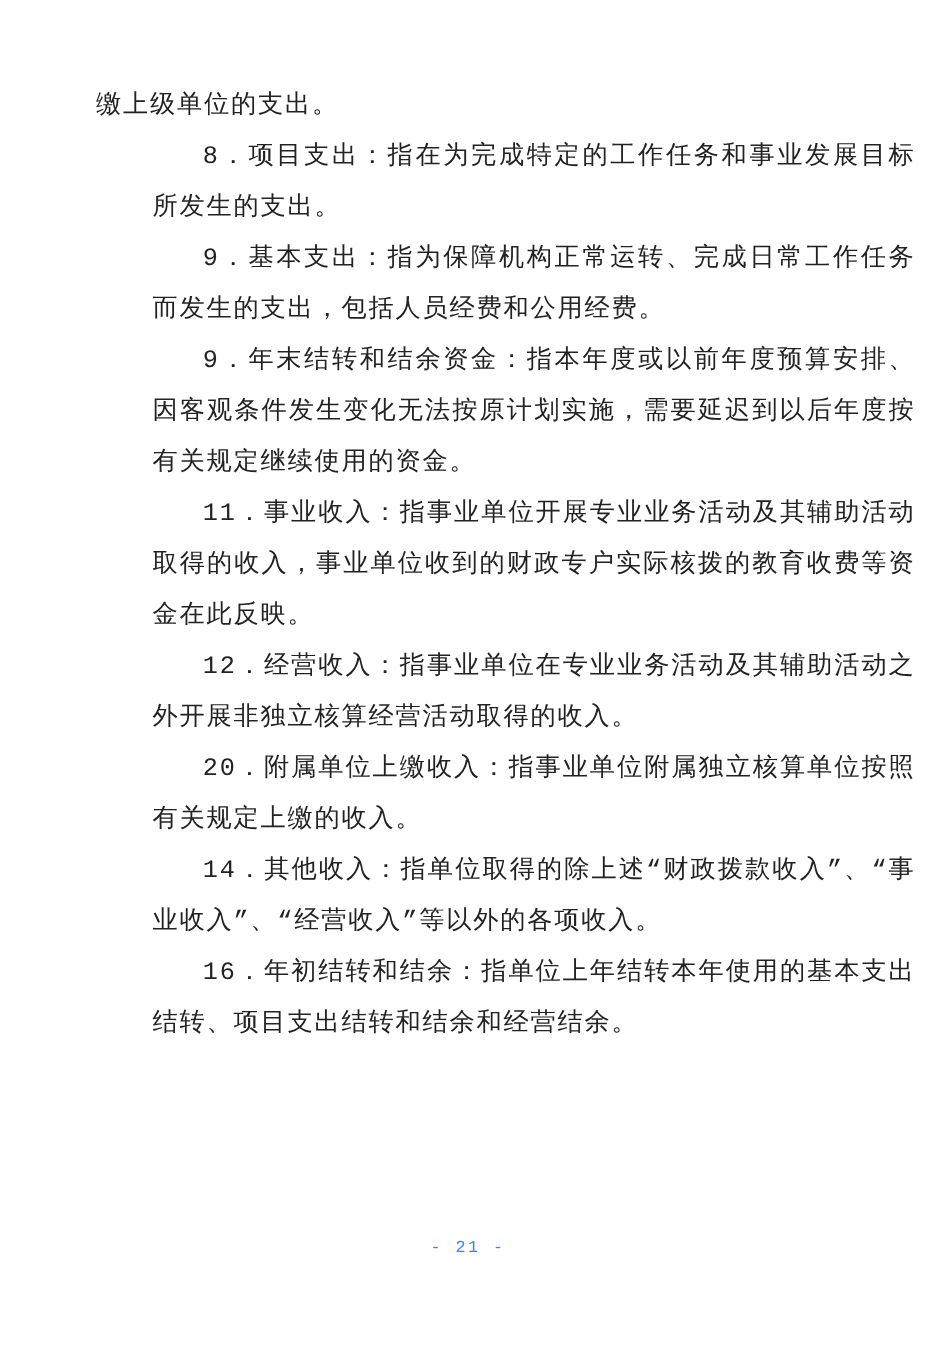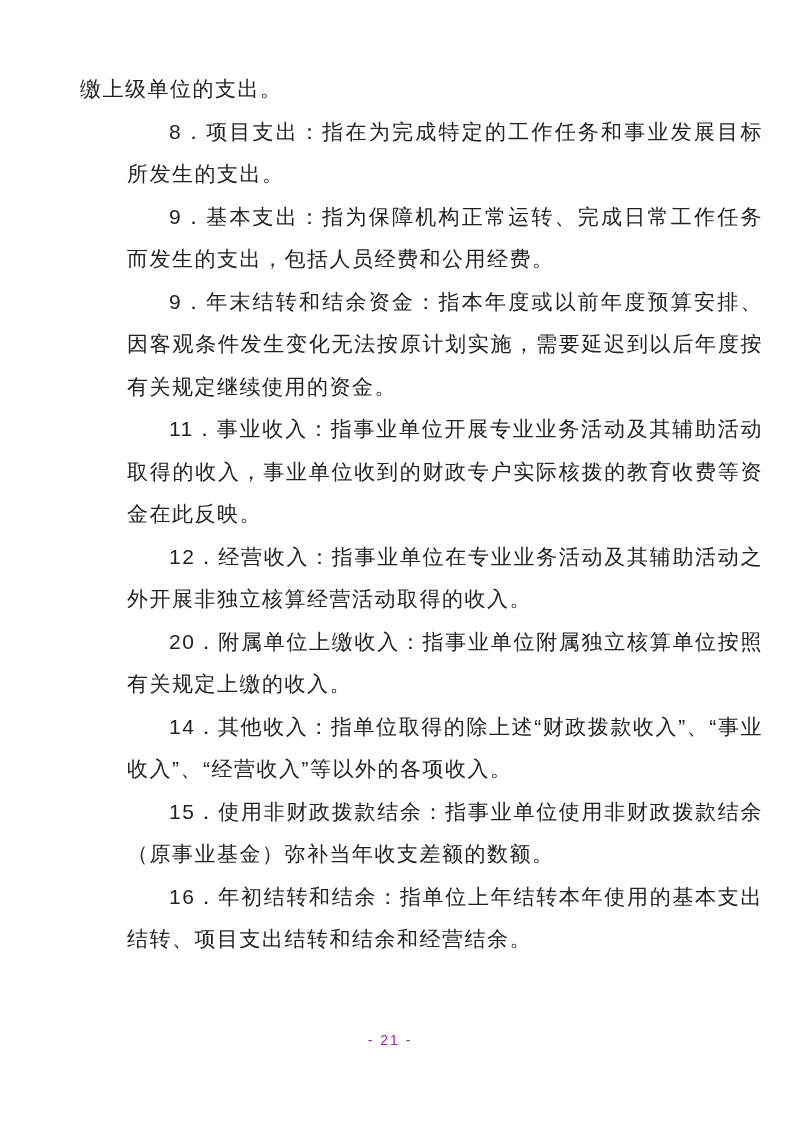--- a/index.html
+++ b/index.html
@@ -6,21 +6,21 @@
     margin: 0;
     padding: 0;
     background: #ffffff;
   }
   .page {
     position: relative;
     width: 780px;
     height: 1122px;
     background: #ffffff;
     overflow: hidden;
-    font-family: Liberation Sans, sans-serif;
+    font-family: Liberation Mono, monospace;
   }
   .content {
     position: absolute;
     left: 80px;
     top: 68px;
     width: 683px;
   }
   .para {
     margin: 0;
     font-size: 21px;
@@ -37,33 +37,32 @@
     margin-left: 47px;
   }
   .footer {
     position: absolute;
     top: 1032px;
     left: 0;
     width: 100%;
     text-align: center;
     font-size: 14px;
     letter-spacing: 2px;
-    color: #a21caf;
+    color: #3b82f6;
   }
 </style>
 </head>
 <body>
 
 <div class="page">
   <div class="content">
       <p class="para">缴上级单位的支出。</p>
       <p class="para indent">8．项目支出：指在为完成特定的工作任务和事业发展目标所发生的支出。</p>
       <p class="para indent">9．基本支出：指为保障机构正常运转、完成日常工作任务而发生的支出，包括人员经费和公用经费。</p>
       <p class="para indent">9．年末结转和结余资金：指本年度或以前年度预算安排、因客观条件发生变化无法按原计划实施，需要延迟到以后年度按有关规定继续使用的资金。</p>
       <p class="para indent">11．事业收入：指事业单位开展专业业务活动及其辅助活动取得的收入，事业单位收到的财政专户实际核拨的教育收费等资金在此反映。</p>
       <p class="para indent">12．经营收入：指事业单位在专业业务活动及其辅助活动之外开展非独立核算经营活动取得的收入。</p>
       <p class="para indent">20．附属单位上缴收入：指事业单位附属独立核算单位按照有关规定上缴的收入。</p>
       <p class="para indent">14．其他收入：指单位取得的除上述“财政拨款收入”、“事业收入”、“经营收入”等以外的各项收入。</p>
-      <p class="para indent">15．使用非财政拨款结余：指事业单位使用非财政拨款结余（原事业基金）弥补当年收支差额的数额。</p>
       <p class="para indent">16．年初结转和结余：指单位上年结转本年使用的基本支出结转、项目支出结转和结余和经营结余。</p>
     </div>
   <div class="footer">- 21 -</div>
 </div>
 
 </body></html>

